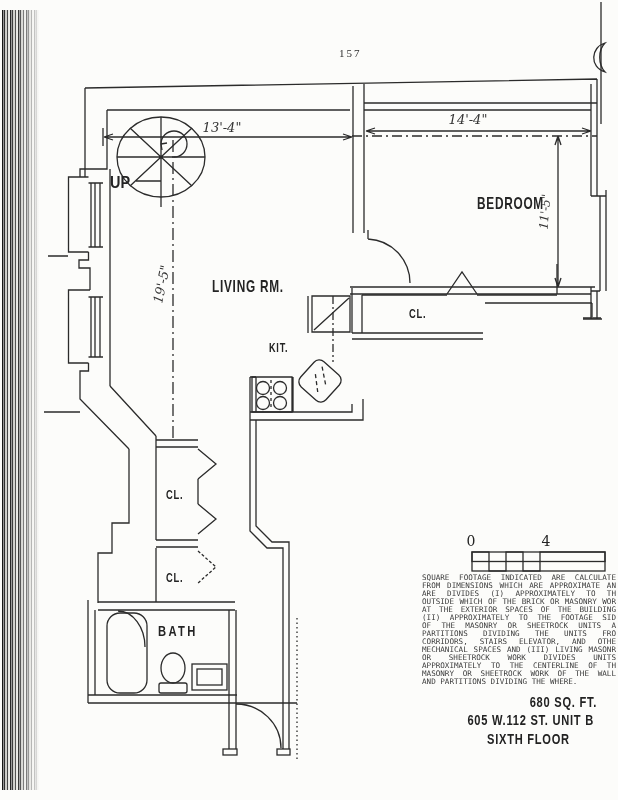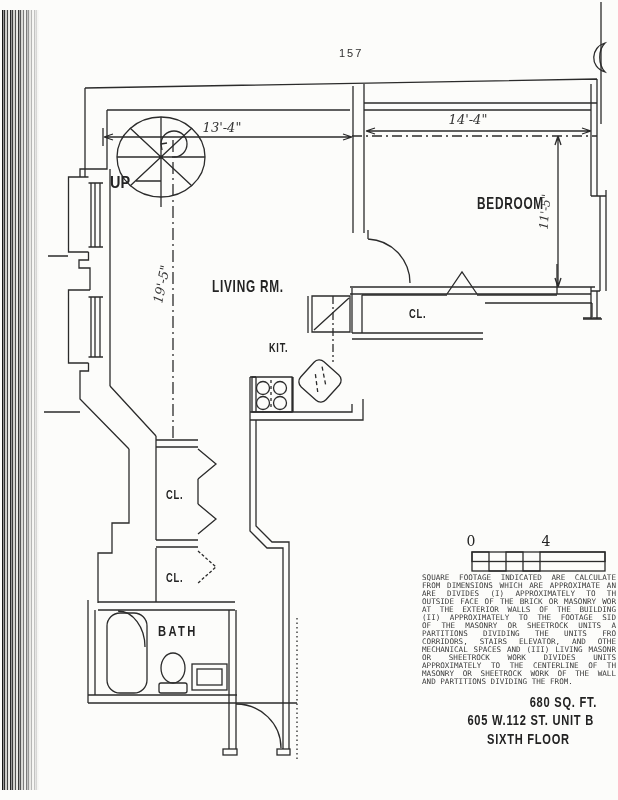--- a/index.html
+++ b/index.html
@@ -8,21 +8,21 @@
     background:#fcfcfa;font-family:"Liberation Sans",sans-serif;
   }
   .binding{
     position:absolute;left:2px;top:10px;width:37px;height:780px;
     background:
       linear-gradient(90deg,rgba(252,252,250,0) 0%,rgba(252,252,250,.15) 45%,rgba(252,252,250,.92) 100%),
       repeating-linear-gradient(90deg,#161616 0px,#161616 1px,#8a8a8a 1px,#9b9b9b 2px,#2a2a2a 2px,#2a2a2a 3px,#c6c6c2 3px,#d2d2ce 5px,#3c3c3c 5px,#3c3c3c 6px,#e2e2de 6px,#ededea 8px);
   }
   .page-number{
     position:absolute;left:339px;top:47px;
-    font-family:Liberation Sans, sans-serif;font-size:11px;letter-spacing:2px;color:#2e2e2e;
+    font-family:Liberation Serif, serif;font-size:11px;letter-spacing:2px;color:#2e2e2e;
   }
   svg{position:absolute;left:0;top:0;}
   svg path,svg rect,svg ellipse,svg circle{fill:none;stroke:#2b2b2b;stroke-width:1.3;}
   svg text{fill:#242424;}
   .lbl{font-family:"Liberation Sans",sans-serif;font-weight:700;}
   .dim{font-family:"DejaVu Serif",serif;font-style:italic;font-size:13px;fill:#333;}
   .disclaimer{
     position:absolute;left:422px;top:574px;width:194px;height:114px;overflow:hidden;
     font-family:"DejaVu Sans Mono",monospace;font-size:7.6px;line-height:8px;
     color:#3a3a3a;
@@ -159,30 +159,30 @@
       <text class="dim" x="468" y="124" text-anchor="middle">14'-4"</text>
       <text class="dim" transform="rotate(-78 166 285)" x="166" y="285" text-anchor="middle">19'-5"</text>
       <text class="dim" transform="rotate(-85 549 212)" x="549" y="212" text-anchor="middle" style="font-size:12px;">11'-5"</text>
     </g>
   </svg>
 
   <div class="disclaimer">
     <div>SQUARE FOOTAGE INDICATED ARE CALCULATE</div>
     <div>FROM DIMENSIONS WHICH ARE APPROXIMATE AN</div>
     <div>ARE DIVIDES (I) APPROXIMATELY TO TH</div>
-    <div>OUTSIDE FACE OF THE BRICK OR MASONRY WOR</div>
-    <div>AT THE EXTERIOR WALLS OF THE BUILDING</div>
+    <div>OUTSIDE WHICH OF THE BRICK OR MASONRY WOR</div>
+    <div>AT THE EXTERIOR SPACES OF THE BUILDING</div>
     <div>(II) APPROXIMATELY TO THE FOOTAGE SID</div>
     <div>OF THE MASONRY OR SHEETROCK UNITS A</div>
     <div>PARTITIONS DIVIDING THE UNITS FRO</div>
     <div>CORRIDORS, STAIRS ELEVATOR, AND OTHE</div>
     <div>MECHANICAL SPACES AND (III) LIVING MASONR</div>
     <div>OR SHEETROCK WORK DIVIDES UNITS</div>
     <div>APPROXIMATELY TO THE CENTERLINE OF TH</div>
     <div>MASONRY OR SHEETROCK WORK OF THE WALL</div>
-    <div>AND PARTITIONS DIVIDING THE FROM.</div>
+    <div>AND PARTITIONS DIVIDING THE WHERE.</div>
   </div>
 
   <div class="footer-line f1">680 SQ. FT.</div>
   <div class="footer-line f2">605 W.112 ST. UNIT B</div>
   <div class="footer-line f3">SIXTH FLOOR</div>
 
 </div>
 
 </body></html>

